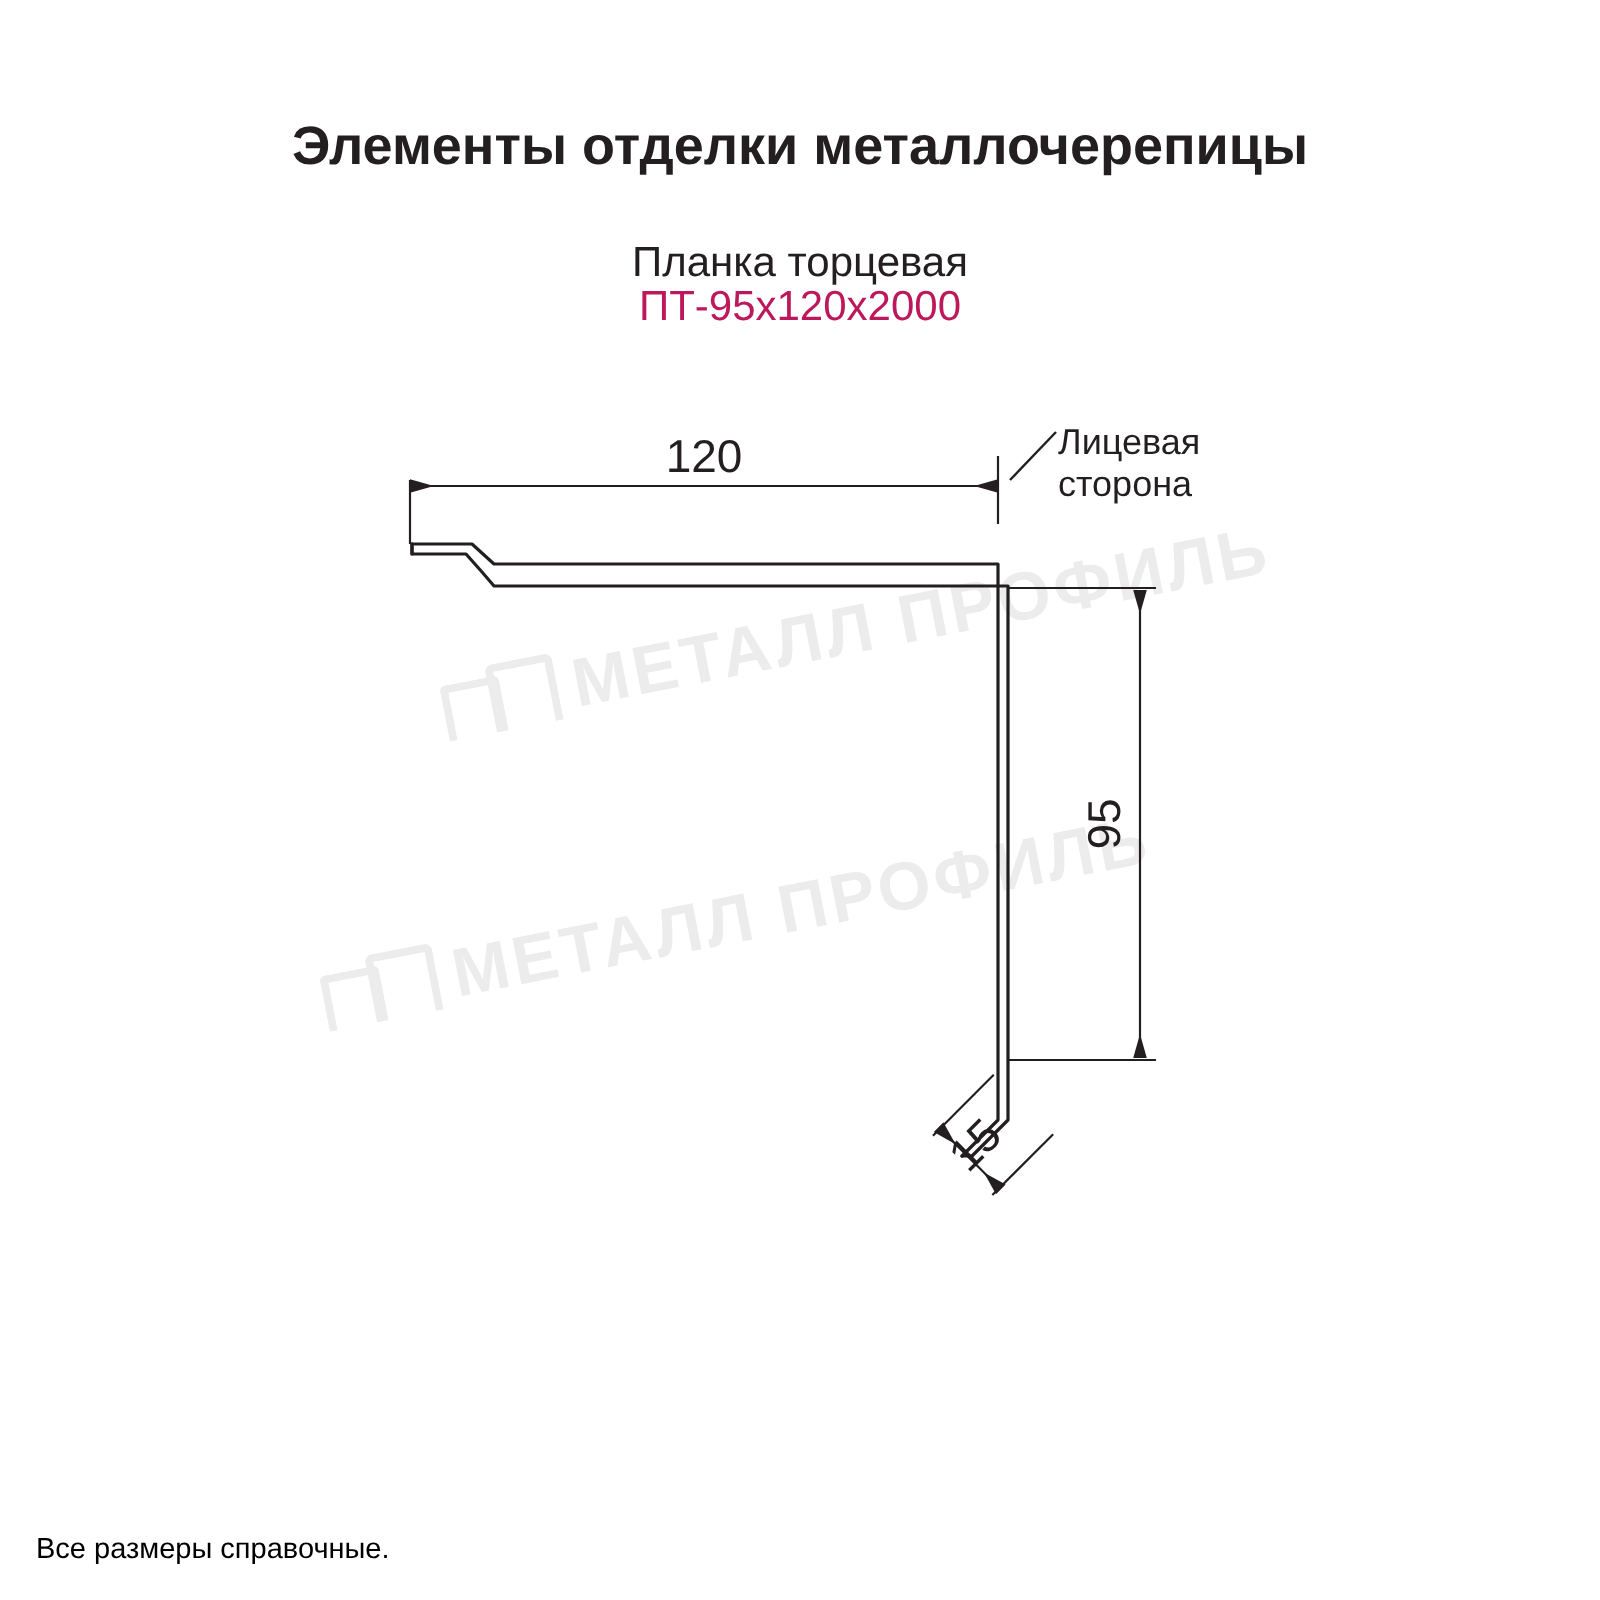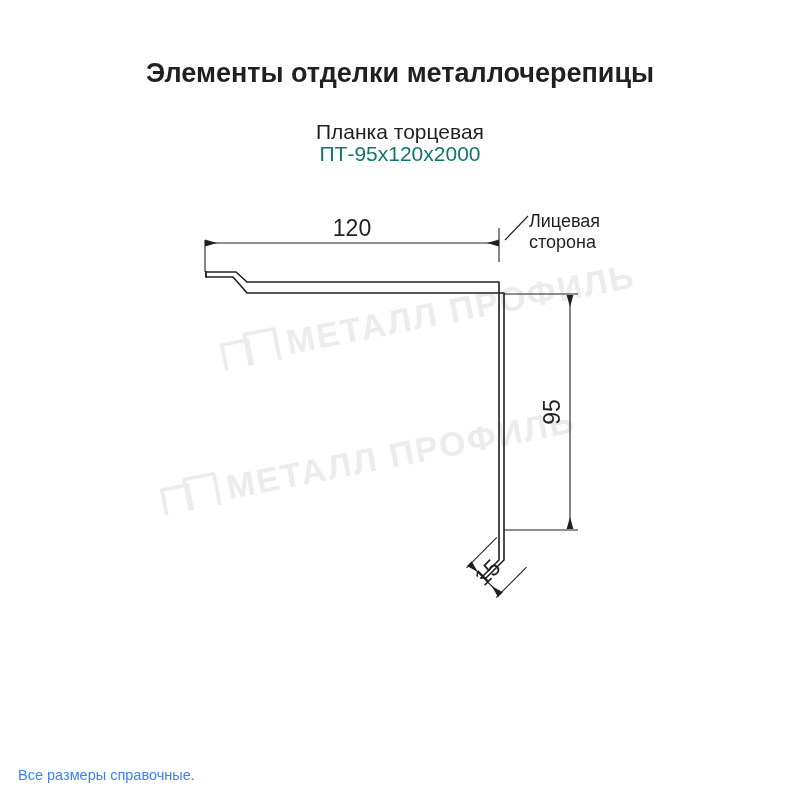--- a/index.html
+++ b/index.html
@@ -43,38 +43,38 @@
     color: #231f20;
     margin-top: 32px;
   }
   .code {
     position: absolute;
     top: 142px;
     left: 0;
     width: 800px;
     text-align: center;
     font-size: 21px;
-    color: #0f766e;
+    color: #be185d;
   }
 
   .drawing {
     position: absolute;
     top: 0;
     left: 0;
     width: 800px;
     height: 800px;
   }
 
   .footnotes {
     position: absolute;
     left: 18px;
     bottom: 14px;
     font-size: 14.5px;
     line-height: 21px;
-    color: #3b82f6;
+    color: #000000;
   }
   .footnotes div {
     white-space: nowrap;
   }
 
   .wm {
     position: absolute;
     pointer-events: none;
     user-select: none;
     color: #ececed;

